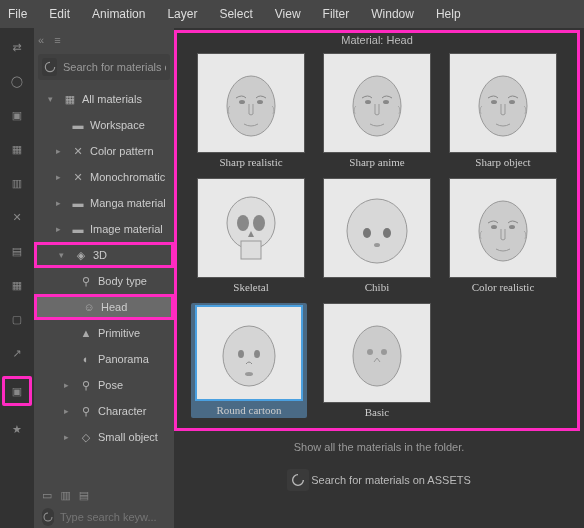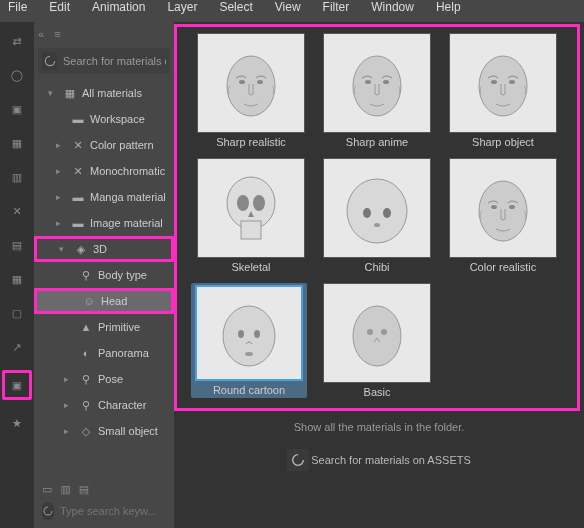--- a/index.html
+++ b/index.html
@@ -1,17 +1,17 @@
 <!DOCTYPE html>
 <html><head>
 <meta charset="utf-8">
 <style>
   * { box-sizing: border-box; margin: 0; padding: 0; }
   body { background: #333; font-family: Arial, sans-serif; font-size: 11px; color: #bbb; width: 584px; height: 528px; overflow: hidden; }
-  .menubar { height: 22px; background: #474747; display: flex; align-items: flex-start; padding: 0 8px; gap: 22px; color: #ddd; font-size: 12px; }
+  .menubar { height: 28px; background: #474747; display: flex; align-items: center; padding: 0 8px; gap: 22px; color: #ddd; font-size: 12px; }
   .menubar span { cursor: default; }
   .app { display: flex; height: 506px; }
   .rail { width: 34px; background: #323232; display: flex; flex-direction: column; align-items: center; padding-top: 8px; gap: 12px; }
   .rail-item { width: 26px; height: 22px; display: flex; align-items: center; justify-content: center; color: #888; border-radius: 2px; }
   .rail-sel { border: 3px solid #ff2ac1; padding: 2px; width: 30px; height: 30px; }
   .sidebar { width: 140px; background: #474747; display: flex; flex-direction: column; }
   .sb-top { height: 24px; display: flex; align-items: center; padding: 0 4px; gap: 10px; color: #888; }
   .search-row { height: 26px; margin: 2px 4px 6px 4px; background: #404040; display: flex; align-items: center; padding: 2px 4px; gap: 6px; border-radius: 3px; }
   .spin { width: 18px; height: 18px; border-radius: 3px; background: #3a3a3a; display:flex;align-items:center;justify-content:center; }
   .spin svg { fill:#999; }
@@ -26,21 +26,21 @@
   .sel { background: #6a6a6a; }
   .bottomarea { background:#474747; padding:4px; }
   .bottombar { height: 22px; display:flex;align-items:center;gap:8px;padding:0 4px;color:#888; }
   .kw-row { display:flex;align-items:center;gap:6px;padding:2px 4px 4px 4px; }
   .kw-spin{width:18px;height:18px;border-radius:9px;background:#3a3a3a;display:flex;align-items:center;justify-content:center;}
   .kw-input { flex:1;font-size:11px;color:#888;background:transparent;border:none;outline:none; }
   .type-l { padding: 4px 6px;color:#999;}
   .main { flex: 1; background:#333; display:flex; flex-direction:column; }
   .matpanel { border: 3px solid #ff2ac1; margin: 2px 4px 2px 0; display:flex;flex-direction:column; }
   .mat-title { text-align:center;color:#bbb;font-size:11px;padding: 1px 0; }
-  .grid { display:grid; grid-template-columns: repeat(3, 1fr); gap: 10px 6px; padding: 6px 14px 10px 14px; }
+  .grid { display:grid; grid-template-columns: repeat(3, 1fr); gap: 10px 6px; padding: 6px 14px 10px 14px; font-family: Liberation Serif, serif; }
   .card { display:flex;flex-direction:column;align-items:center;gap:3px; }
   .thumb { width: 108px; height: 100px; background: #e8e8e8; display:flex;align-items:center;justify-content:center;border:1px solid #555; }
   .thumb svg { width: 74px; height: 90px; }
   .card.sel-card .thumb { border: 2px solid #4aa0e0; }
   .card.sel-card { background:#4a6a85;padding:2px;border-radius:2px;width:116px; }
   .card.sel-card .thumb{width:108px;height:96px;}
   .cap { color:#ccc;font-size:11px; }
   .showall { text-align:center;padding:8px;color:#999; }
   .assets-row { display:flex;align-items:center;justify-content:center;gap:2px;padding:8px; }
   .assets-ico { width:22px;height:22px;border-radius:3px;background:#3a3a3a;display:flex;align-items:center;justify-content:center; }
@@ -175,20 +175,21 @@
               <path d="M12 3a9 9 0 1 0 9 9h-2a7 7 0 1 1-7-7V3z"></path>
             </svg>
           </span>
         <input class="kw-input" placeholder="Type search keyw..." style="">
       </div>
     </div>
   </div>
 
   <div class="main">
     <div class="matpanel">
+      <div class="mat-title">Material: Head</div>
       <div class="grid" id="mat-grid">
           <div class="card">
             <div class="thumb">
               <svg viewBox="0 0 74 90">
                 <ellipse cx="37" cy="48" rx="24" ry="30" fill="#ccc" stroke="#999"></ellipse>
                 <path d="M22 40 Q28 36 32 40" stroke="#888" fill="none"></path>
                 <path d="M42 40 Q46 36 52 40" stroke="#888" fill="none"></path>
                 <ellipse cx="28" cy="44" rx="3" ry="2" fill="#888"></ellipse>
                 <ellipse cx="46" cy="44" rx="3" ry="2" fill="#888"></ellipse>
                 <path d="M35 46 L35 56 Q37 58 39 56 L39 46" stroke="#999" fill="none"></path>

